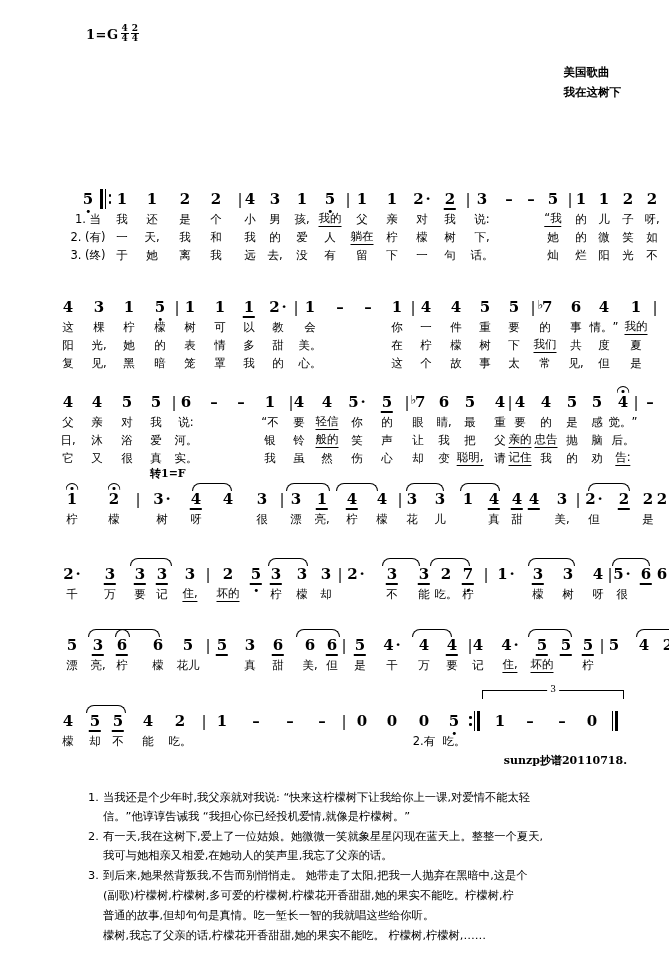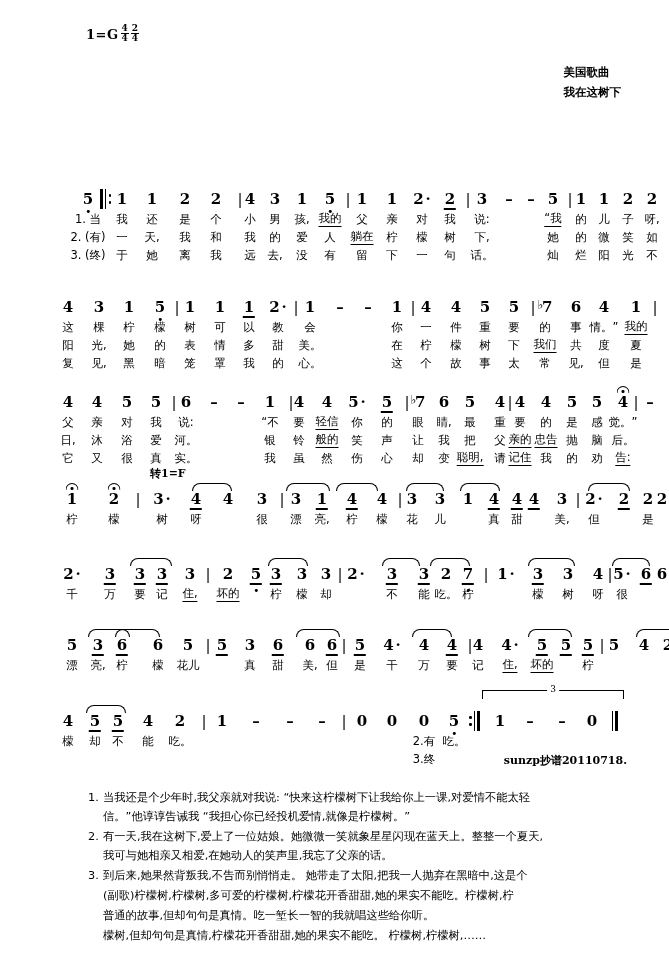--- a/index.html
+++ b/index.html
@@ -723,23 +723,20 @@
         </div>
         <div class="lyr-row">
           <span class="lyr" style="left: 68px;">檬</span>
           <span class="lyr" style="left: 95px;">却</span>
           <span class="lyr" style="left: 118px;">不</span>
           <span class="lyr" style="left: 148px;">能</span>
           <span class="lyr" style="left: 180px;">吃。</span>
           <span class="lyr" style="left: 424px;">2.有</span>
           <span class="lyr" style="left: 454px;">吃。</span>
         </div>
-        <div class="lyr-row">
-          <span class="lyr" style="left: 424px;">3.终</span>
-        </div>
       </div>
       <div class="keychange" style="left: 150px; top: 448px;">转1=F</div>
       <div class="scribe" style="top: 735px;">sunzp抄谱20110718.</div>
     </div>
 
   <div class="lyrics-block">
     <div id="verses-host">
         <div class="item">
           <div class="num">1.</div>
           <div class="txt">当我还是个少年时,我父亲就对我说: “快来这柠檬树下让我给你上一课,对爱情不能太轻</div>
@@ -763,18 +760,18 @@
         <div class="item chorus">
           <div class="num"></div>
           <div class="txt">(副歌)柠檬树,柠檬树,多可爱的柠檬树,柠檬花开香甜甜,她的果实不能吃。柠檬树,柠</div>
         </div>
         <div class="item">
           <div class="num"></div>
           <div class="txt">普通的故事,但却句句是真情。吃一堑长一智的我就唱这些给你听。</div>
         </div>
         <div class="item chorus">
           <div class="num"></div>
-          <div class="txt">檬树,但却句句是真情,柠檬花开香甜甜,她的果实不能吃。 柠檬树,柠檬树,……</div>
+          <div class="txt">檬树,我忘了父亲的话,柠檬花开香甜甜,她的果实不能吃。 柠檬树,柠檬树,……</div>
         </div>
       </div>
   </div>
 
 </div>
 
 </body></html>

